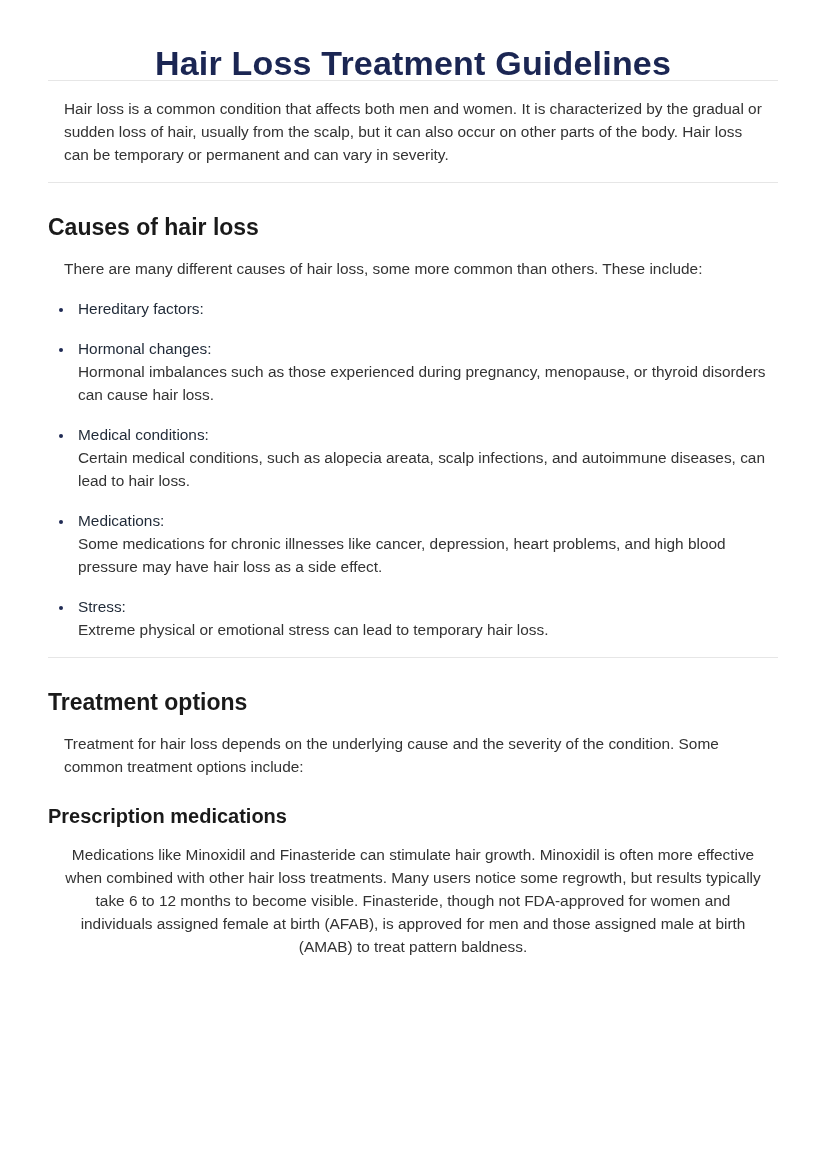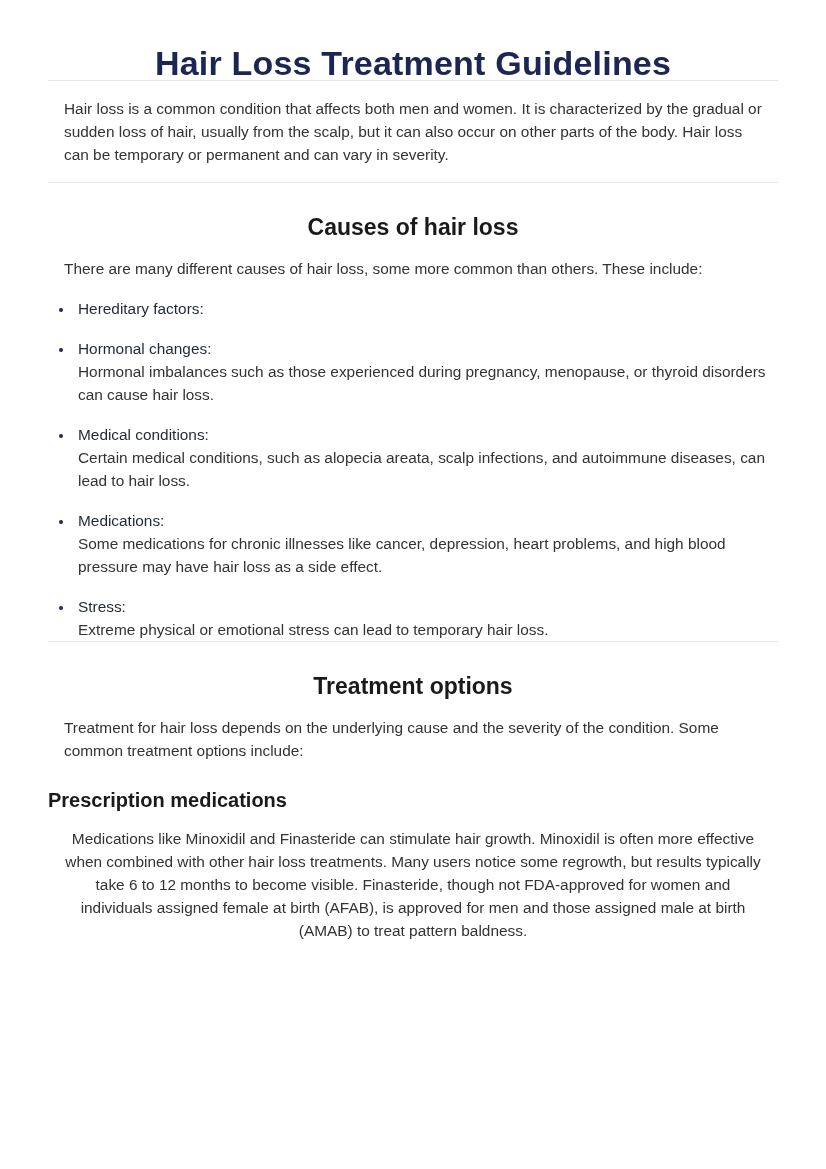--- a/index.html
+++ b/index.html
@@ -51,35 +51,34 @@
     line-height: 23px;
     color: var(--color-body);
   }
   .intro-paragraph { margin-top: 36px; }
   h2.section-heading {
     margin: 30px 0 0 0;
     font-size: 23px;
     line-height: 28px;
     font-weight: 700;
     color: var(--color-heading);
-    text-align: center;
   }
   .section-intro { margin-top: 19px; }
   ul.causes-list {
     margin: 17px 0 0 0;
     padding: 0 0 0 26px;
     list-style: disc;
   }
   ul.causes-list li {
     margin: 0 0 17px 0;
     padding-left: 4px;
     font-size: 15.4px;
     line-height: 23px;
   }
-  ul.causes-list li:last-child { margin-bottom: 0; }
+  ul.causes-list li:last-child { margin-bottom: 16px; }
   ul.causes-list li::marker {
     color: var(--color-bullet);
     font-size: 14px;
   }
   .list-term {
     display: block;
     font-weight: 400;
     color: #1f2937;
   }
   .list-desc {

